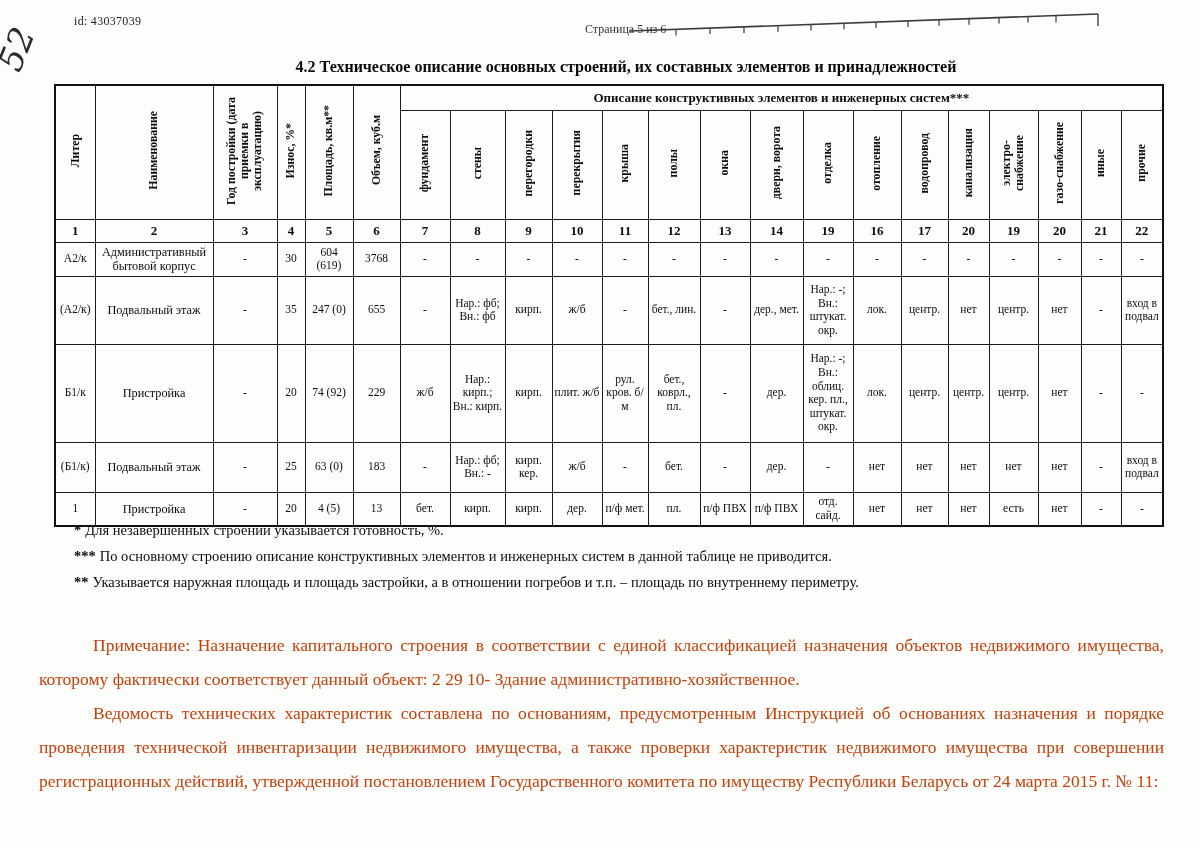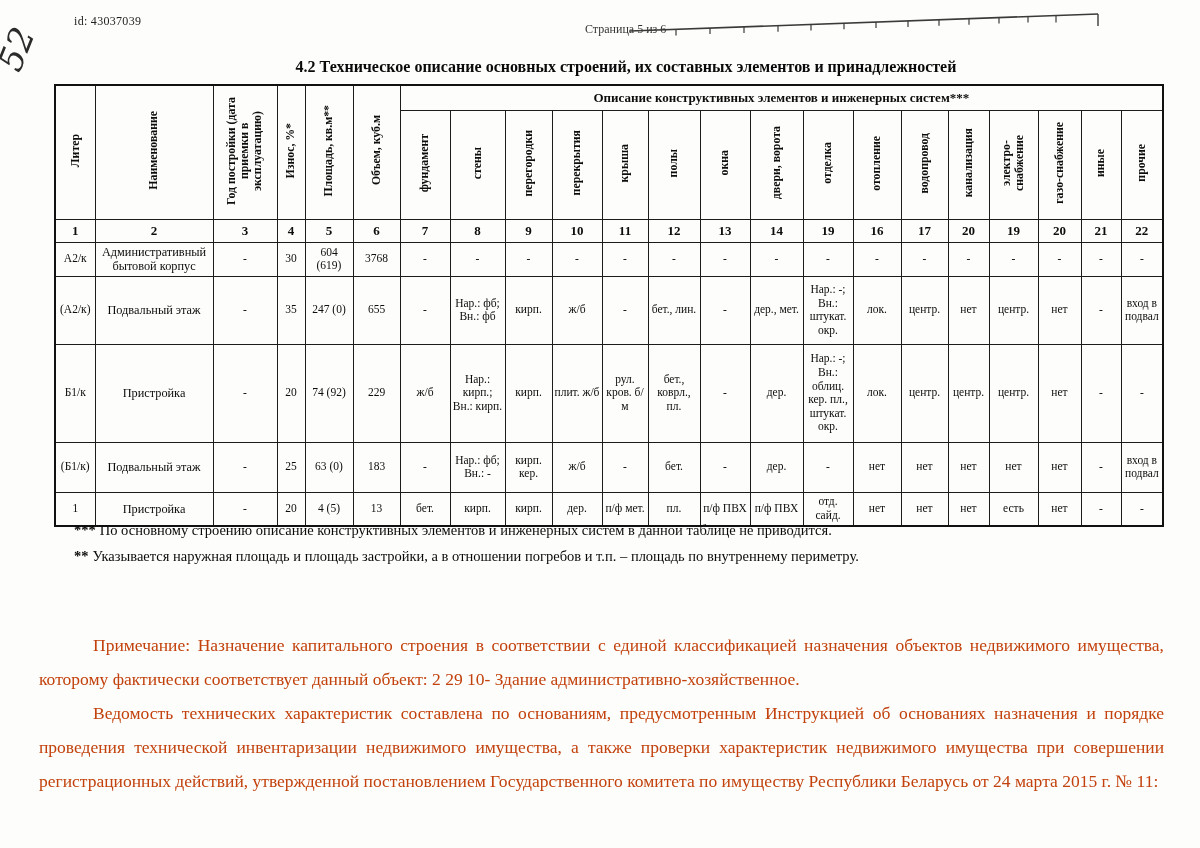--- a/index.html
+++ b/index.html
@@ -295,20 +295,21 @@
             <td>есть</td>
             <td>нет</td>
             <td>-</td>
             <td>-</td>
           </tr>
         </tbody>
       </table>
   </div>
 
   <div class="footnotes">
+      <div class="fn"><b>*</b><span>Для незавершенных строений указывается готовность, %.</span></div>
       <div class="fn"><b>***</b><span>По основному строению описание конструктивных элементов и инженерных систем в данной таблице не приводится.</span></div>
       <div class="fn"><b>**</b><span>Указывается наружная площадь и площадь застройки, а в отношении погребов и т.п. – площадь по внутреннему периметру.</span></div>
     </div>
 
   <div class="paras">
       <p>Примечание: Назначение капитального строения в соответствии с единой классификацией назначения объектов недвижимого имущества, которому фактически соответствует данный объект: 2 29 10- Здание административно-хозяйственное.</p>
       <p>Ведомость технических характеристик составлена по основаниям, предусмотренным Инструкцией об основаниях назначения и порядке проведения технической инвентаризации недвижимого имущества, а также проверки характеристик недвижимого имущества при совершении регистрационных действий, утвержденной постановлением Государственного комитета по имуществу Республики Беларусь от 24 марта 2015 г. № 11:</p>
     </div>
 
 </div>

